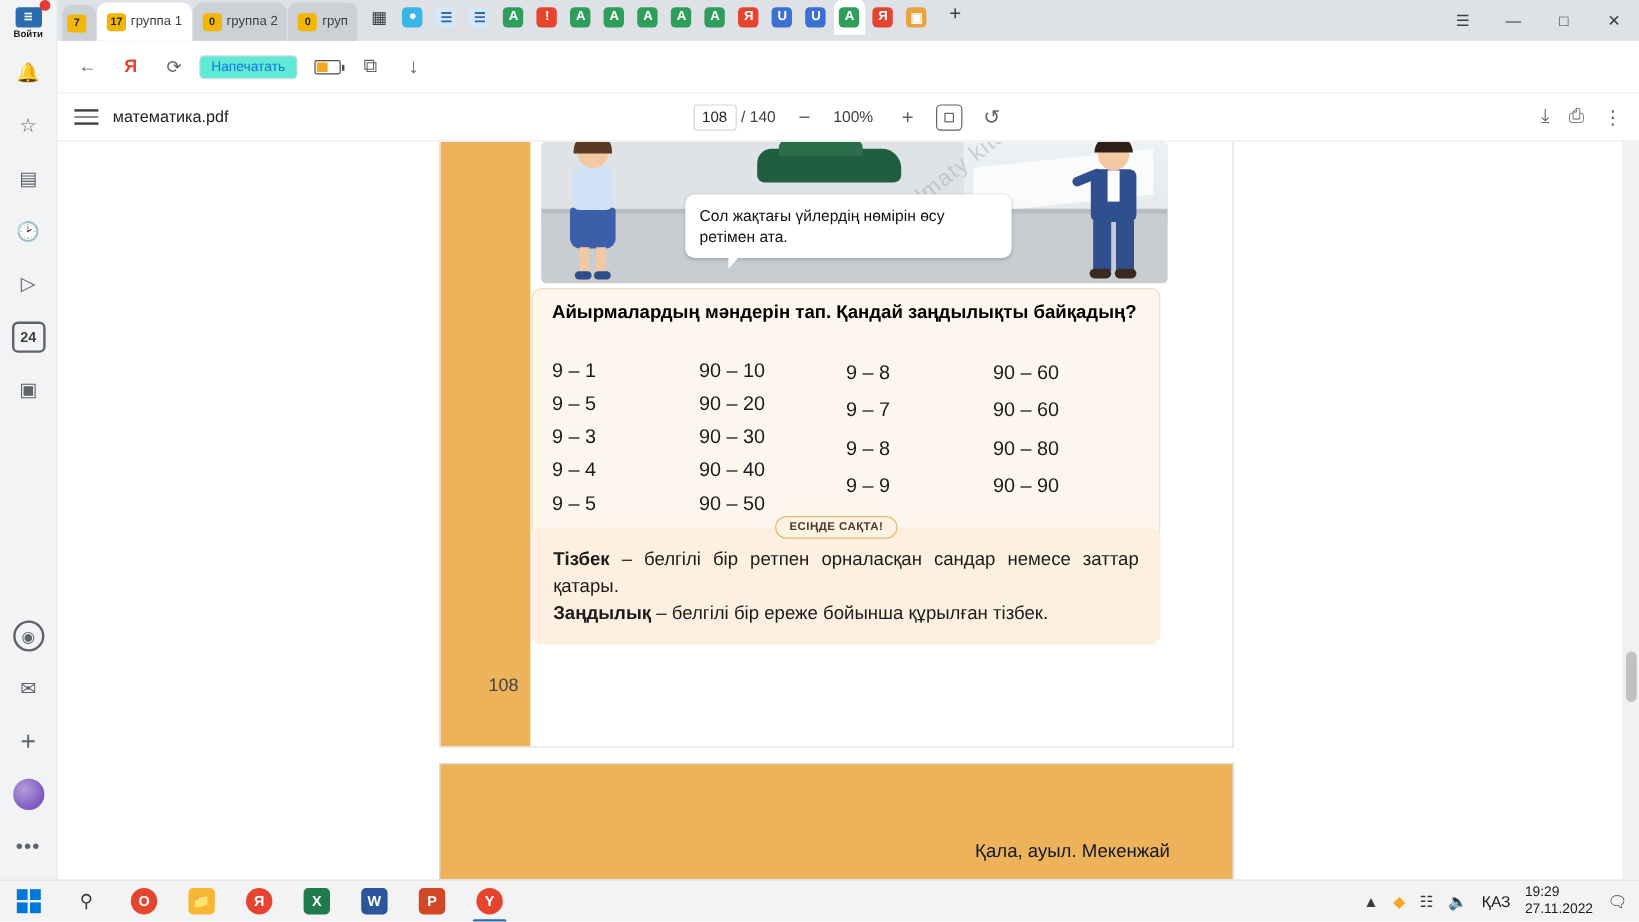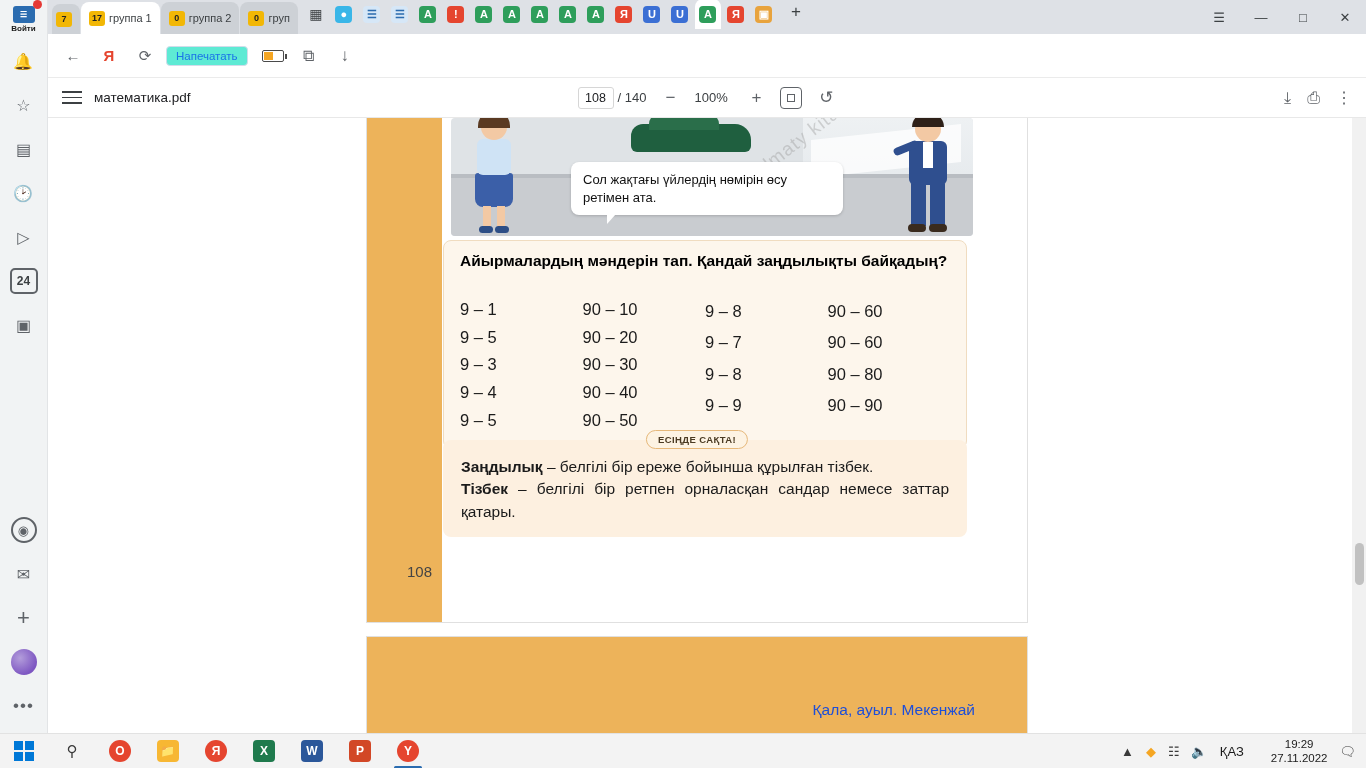--- a/index.html
+++ b/index.html
@@ -273,41 +273,41 @@
     text-align: justify;
   }
   .remember-box b { font-weight: bold; }
 
   .page2 {
     position: absolute; left: 318px; top: 518px; width: 662px; height: 110px;
     background: #edb35a; border: 1px solid #e0e0e0;
   }
   .page2-title {
     position: absolute; right: 52px; top: 64px;
-    font-size: 15.5px; color: #1d4ed8;
+    font-size: 15.5px; color: #0f172a;
   }
 
   
   .taskbar {
     position: absolute; left: 0; bottom: 0; width: 1366px; height: 35px;
     background: #f3f3f3; display: flex; align-items: center;
     border-top: 1px solid #e2e2e2;
   }
   .tb-item {
     width: 48px; height: 35px; display: flex; align-items: center; justify-content: center;
     position: relative;
   }
   .tb-item.active::after {
     content: ''; position: absolute; bottom: 0; left: 10px; right: 10px;
     height: 2.5px; background: #2b6cb0; border-radius: 2px;
   }
   .win-logo { display: grid; grid-template-columns: 9px 9px; grid-template-rows: 9px 9px; gap: 2px; }
   .win-logo i { background: #0078d7; display: block; }
   .tb-right { margin-left: auto; display: flex; align-items: center; gap: 12px; padding-right: 10px; }
-  .tb-clock { font-size: 11.5px; color: #1a1a1a; line-height: 1.25; text-align: center; margin-left: 15px; }
+  .tb-clock { font-size: 11.5px; color: #1a1a1a; line-height: 1.25; text-align: left; }
   .tb-lang { font-size: 13px; color: #1a1a1a; }
   .tb-ico { color: #3a3a3a; font-size: 13px; display: flex; align-items: center; }
   .app-sq { width: 22px; height: 22px; border-radius: 4px; display:flex; align-items:center; justify-content:center; color:#fff; font-size:12px; font-weight:bold; }
 </style>
 </head>
 <body>
 
 <div id="app">
 
   <div class="rail">
@@ -532,24 +532,24 @@
               <div class="ex">90 – 60</div>
               <div class="ex">90 – 80</div>
               <div class="ex">90 – 90</div>
             </div>
           </div>
         </div>
 
         <div class="remember-chip">ЕСІҢДЕ САҚТА!</div>
         <div class="remember-box">
           <div>
+            <b>Тізбек</b><span> – белгілі бір ретпен орналасқан сандар немесе заттар қатары.</span>
+          </div>
+          <div>
             <b>Заңдылық</b><span> – белгілі бір ереже бойынша құрылған тізбек.</span>
-          </div>
-          <div>
-            <b>Тізбек</b><span> – белгілі бір ретпен орналасқан сандар немесе заттар қатары.</span>
           </div>
         </div>
       </div>
 
       <div class="page2">
         <div class="page2-title">Қала, ауыл. Мекенжай</div>
 
       </div>
 
       <div class="scrollbar">

